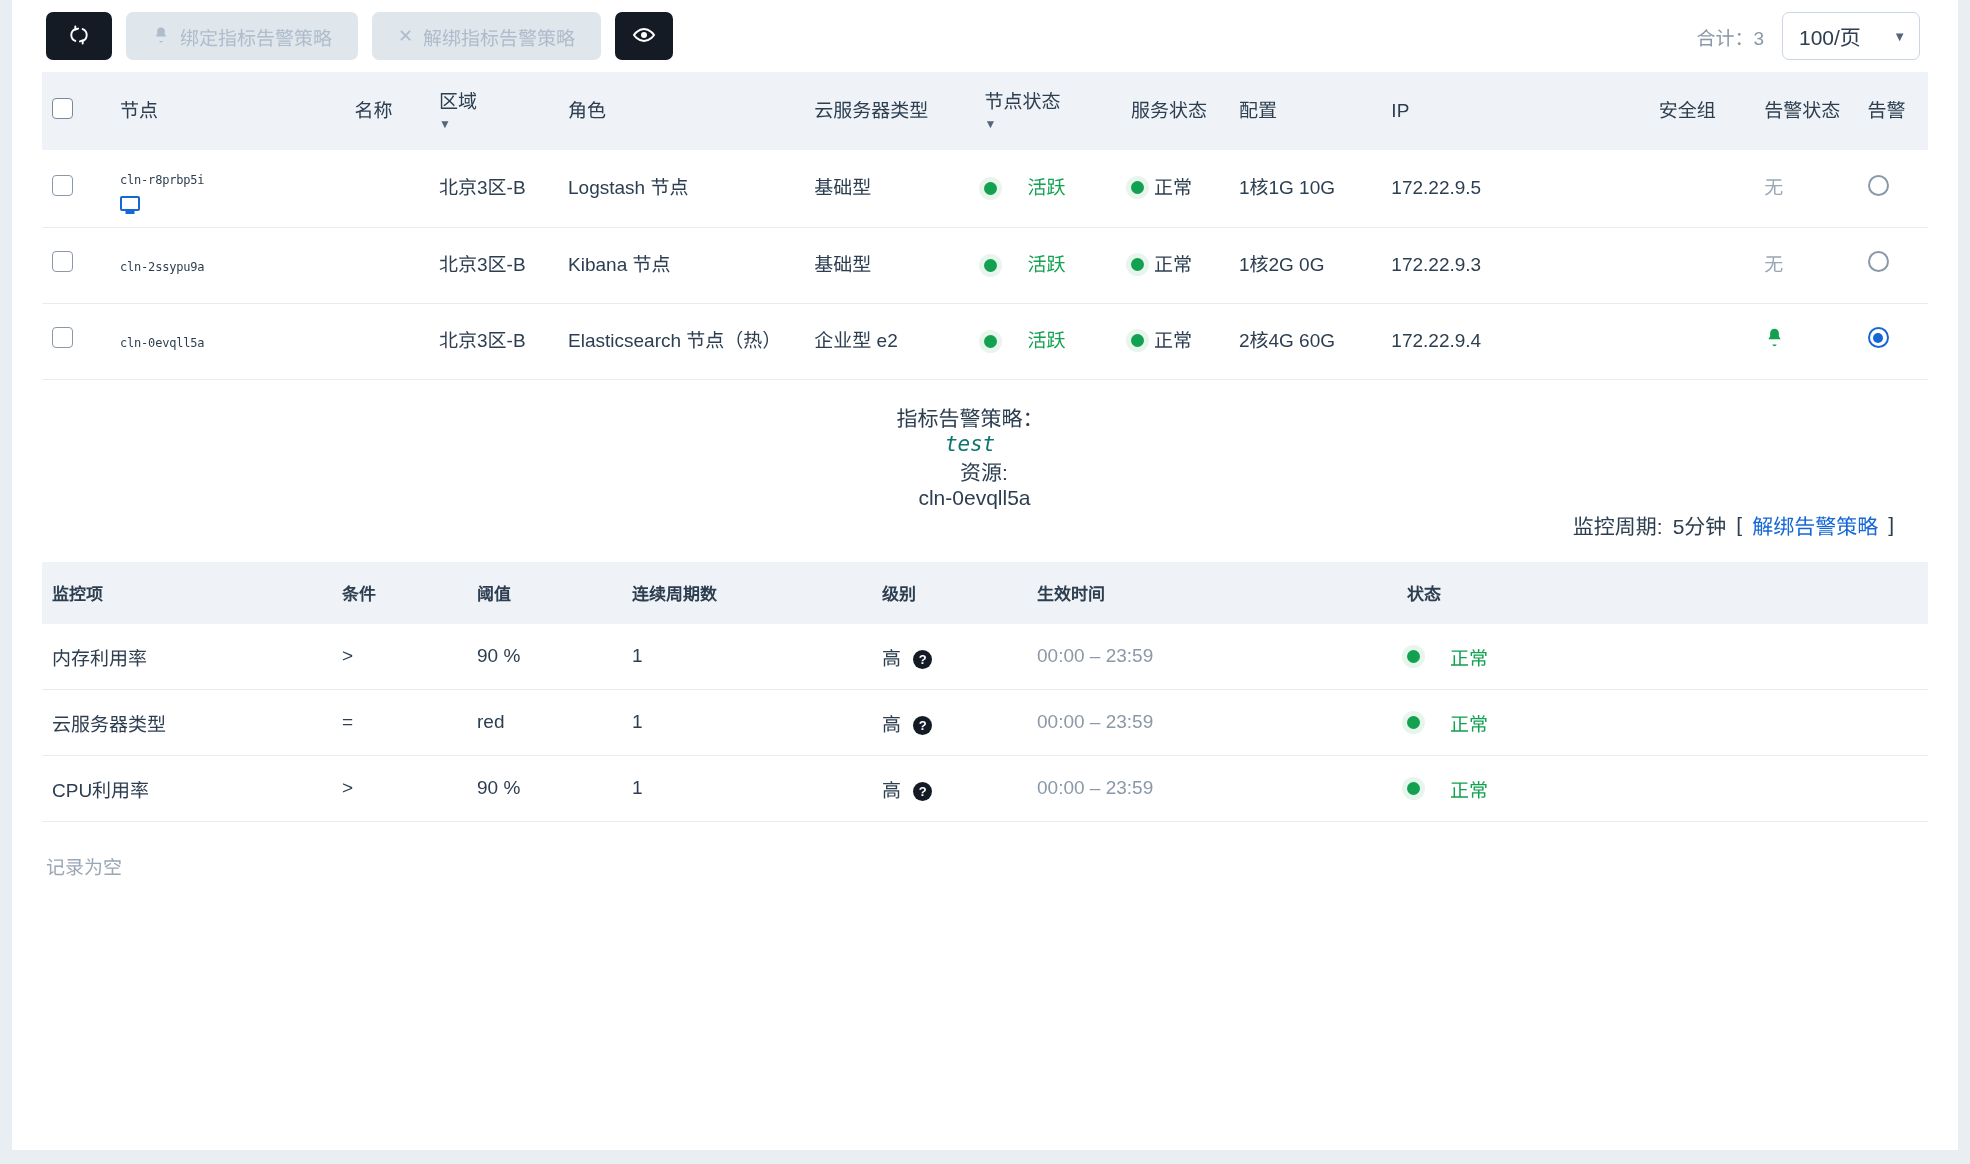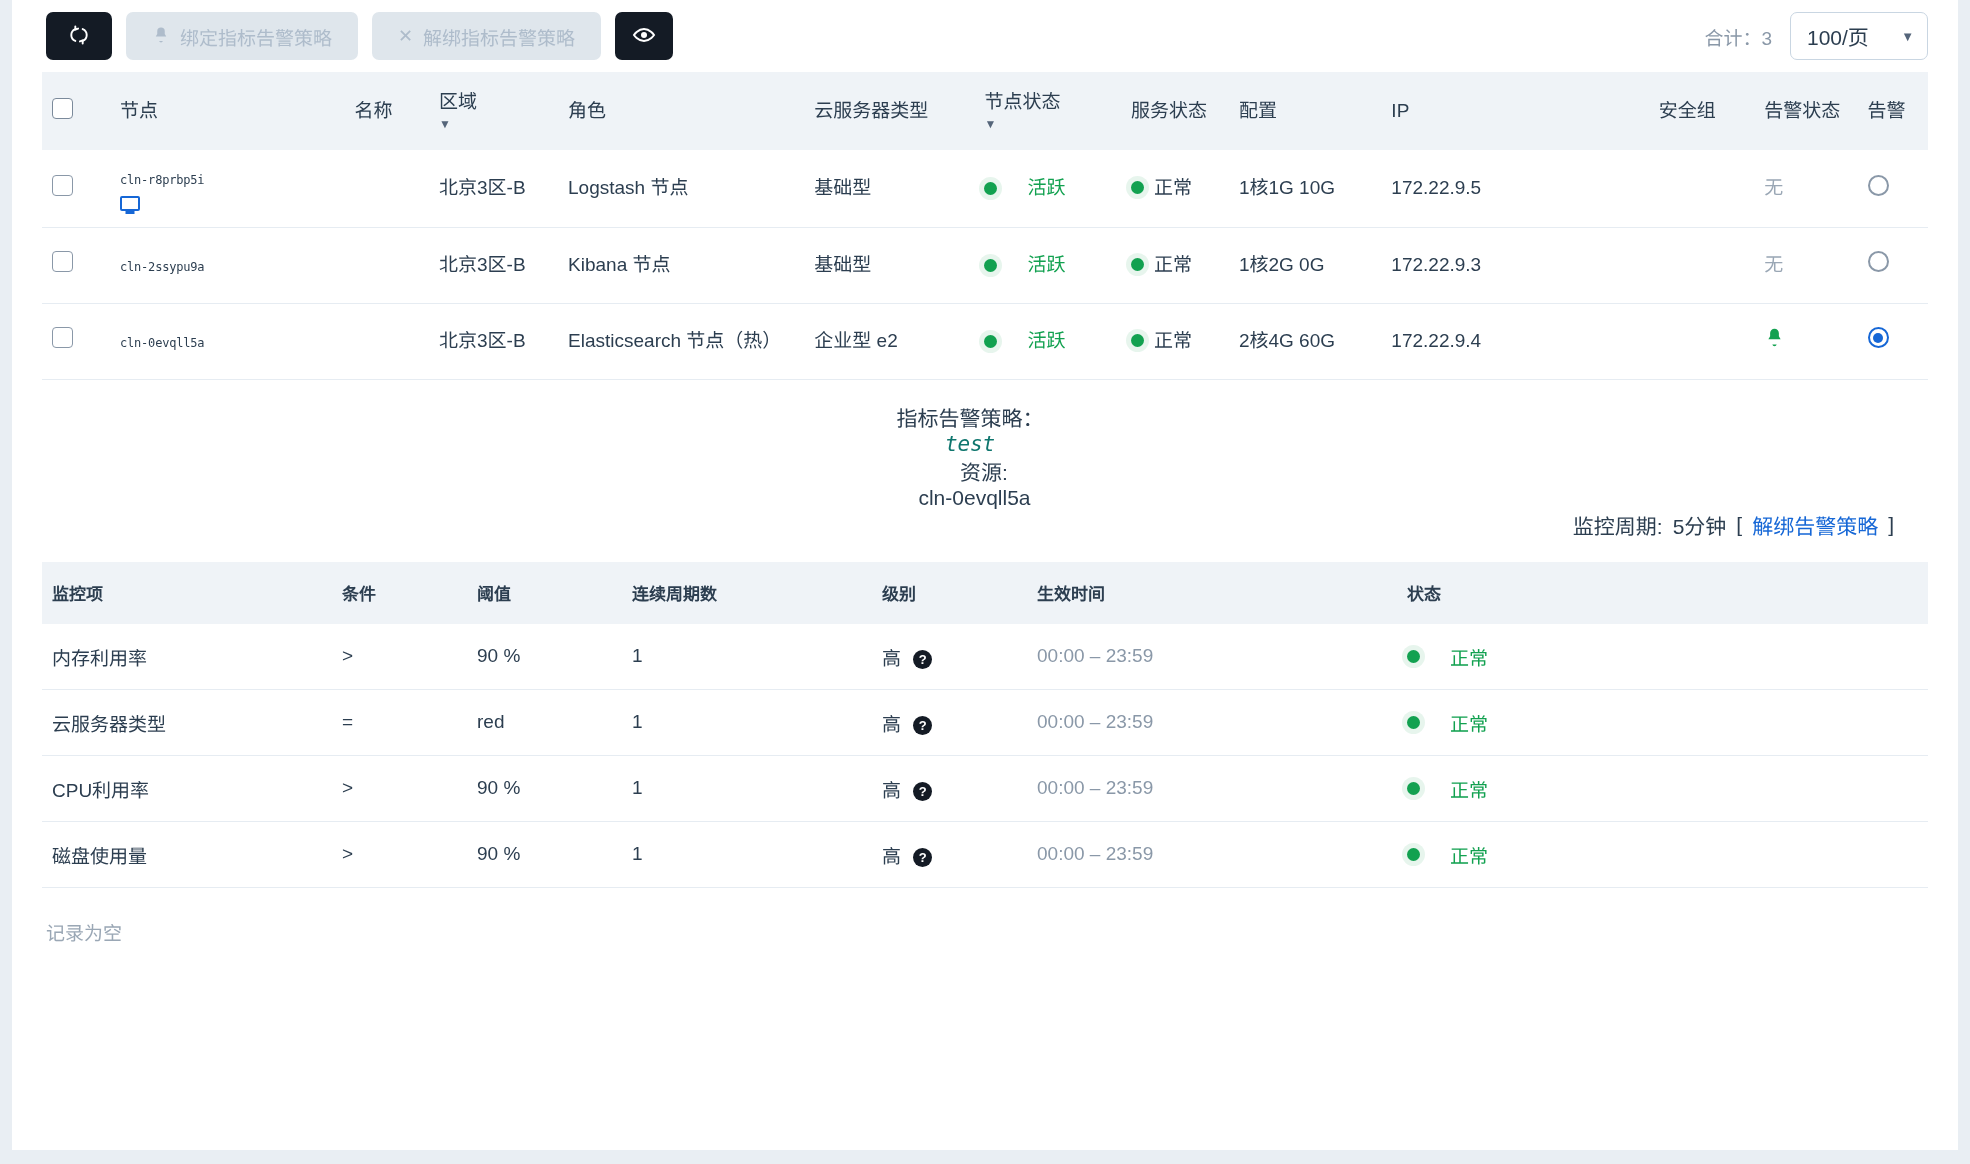--- a/index.html
+++ b/index.html
@@ -19,21 +19,21 @@
     border-right: 12px solid #e9eef3;
     border-bottom: 14px solid #e9eef3;
     padding: 0;
   }
   .inner { padding: 0 30px; }
 
   
   .toolbar {
     display: flex; align-items: center;
     height: 72px;
-    padding: 0 30px 0 34px;
+    padding: 0 38px 0 34px;
   }
   .btn-icon-dark {
     width: 66px; height: 48px;
     background: #141b25;
     border-radius: 7px;
     display: flex; align-items: center; justify-content: center;
     color: #ffffff;
     border: none;
     cursor: pointer;
     flex: none;
@@ -459,36 +459,19 @@
             <span class="help">?</span>
           </td>
           <td class="time">00:00 – 23:59</td>
           <td>
             <span class="cell-flex">
               <span class="dot"></span>
               <span class="green-txt">正常</span>
             </span>
           </td>
         </tr>
-        <tr>
-          <td>磁盘使用量</td>
-          <td>&gt;</td>
-          <td>90 %</td>
-          <td>1</td>
-          <td>
-            <span>高</span>
-            <span class="help">?</span>
-          </td>
-          <td class="time">00:00 – 23:59</td>
-          <td>
-            <span class="cell-flex">
-              <span class="dot"></span>
-              <span class="green-txt">正常</span>
-            </span>
-          </td>
-        </tr>
       </tbody>
     </table>
 
     <div class="history-empty">记录为空</div>
 
   </div>
 </div>
 
 </body></html>

